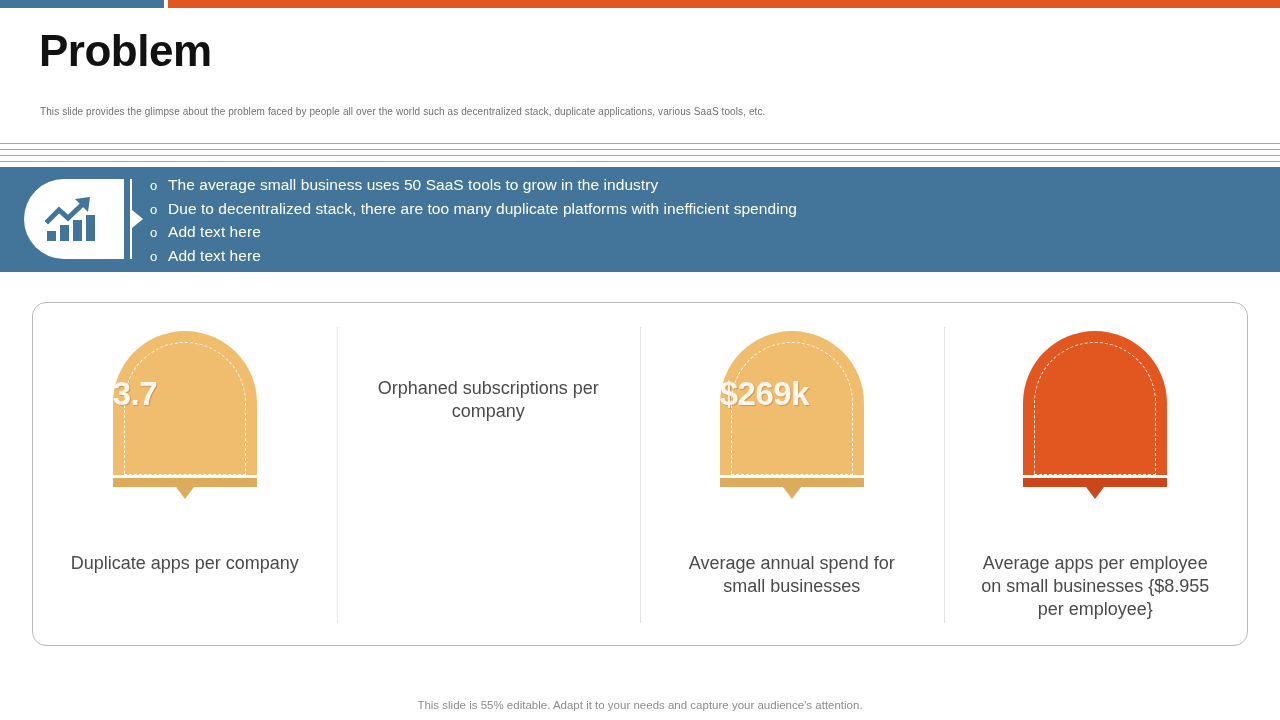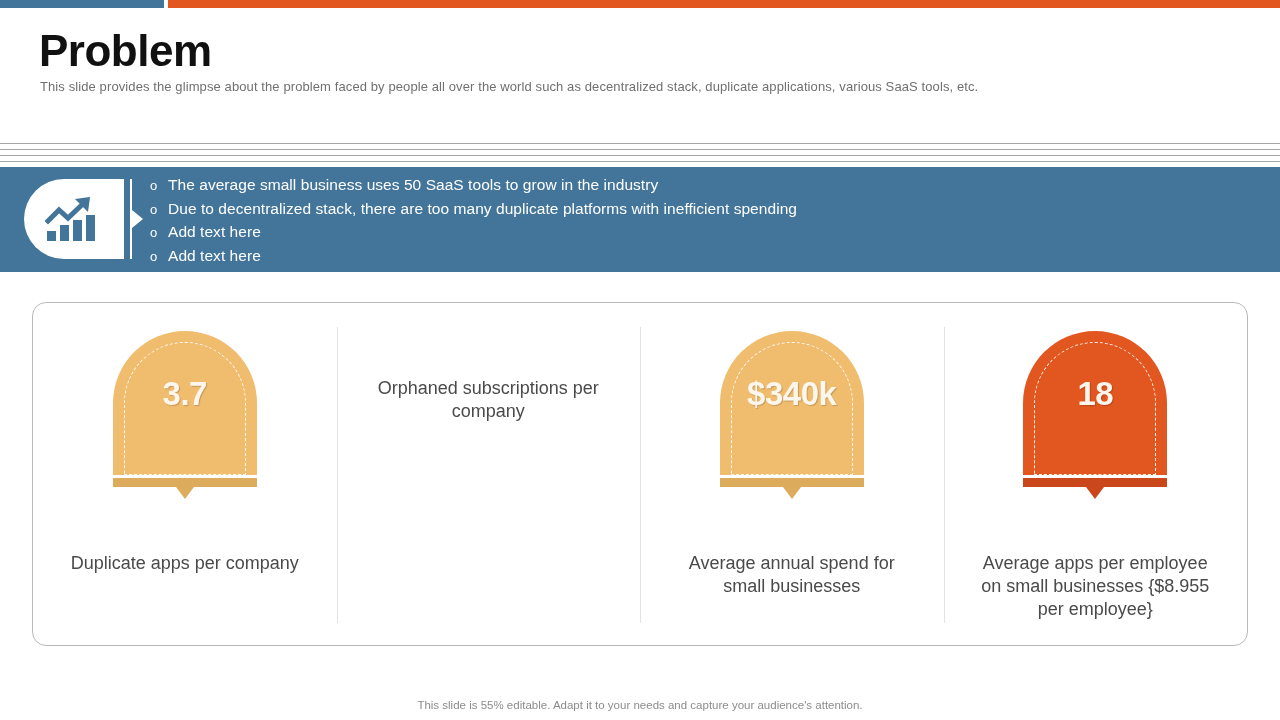--- a/index.html
+++ b/index.html
@@ -17,22 +17,22 @@
   .topbar-gap    { width:4px;  height:8px; background:#ffffff; }
   .topbar-orange { flex:1;     height:8px; background:#e2561f; }
 
   
   .page-title {
     position:absolute; left:39px; top:29px;
     font-size:44px; font-weight:bold; color:#111111;
     letter-spacing:-0.5px; line-height:1;
   }
   .page-subtitle {
-    position:absolute; left:40px; top:79px;
-    font-size:13px; color:#707070; letter-spacing:0.1px;
+    position:absolute; left:40px; top:106px;
+    font-size:10px; color:#707070; letter-spacing:0.1px;
     white-space:nowrap;
   }
 
   
   .rules { position:absolute; left:0; top:143px; width:1280px; }
   .rules .rule { width:1280px; height:1px; background:#a6a6a6; margin-bottom:5px; }
 
   
   .band {
     position:absolute; left:0; top:167px; width:1280px; height:105px;
@@ -93,21 +93,20 @@
   }
   .arch-dash {
     position:absolute; left:11px; top:11px;
     width:122px; height:133px;
     border:1px dashed rgba(255,255,255,0.92);
     border-bottom:1px dashed rgba(255,255,255,0.92);
     border-radius:61px 61px 0 0;
   }
   .arch-value {
     position:absolute; left:0; top:44px; width:144px;
-    text-align:center;
     color:#fdf6ec; font-size:33px; font-weight:bold;
     text-shadow:1px 1px 1px rgba(0,0,0,0.18);
     letter-spacing:-0.5px;
   }
   .arch-bar {
     position:absolute; left:0; top:147px;
     width:144px; height:9px;
   }
   .arch-tri {
     position:absolute; left:63px; top:156px;
@@ -201,33 +200,32 @@
 
     <div class="stat">
       <div class="stat-label">Orphaned subscriptions per company</div>
     </div>
 
     <div class="stat">
       <div class="arch-wrap">
         <div class="arch" style="background: rgb(240, 188, 110);">
           <div class="arch-dash"></div>
         </div>
-        <div class="arch-value">$340k</div>
+        <div class="arch-value">$269k</div>
         <div class="arch-bar" style="background: rgb(221, 171, 92);"></div>
         <div class="arch-tri" style="border-top-color: rgb(221, 171, 92);"></div>
       </div>
       <div class="stat-label">Average annual spend for small businesses</div>
     </div>
 
     <div class="stat">
       <div class="arch-wrap">
         <div class="arch" style="background: rgb(226, 86, 31);">
           <div class="arch-dash"></div>
         </div>
-        <div class="arch-value">18</div>
         <div class="arch-bar" style="background: rgb(201, 71, 26);"></div>
         <div class="arch-tri" style="border-top-color: rgb(201, 71, 26);"></div>
       </div>
       <div class="stat-label">Average apps per employee on small businesses {$8.955 per employee}</div>
     </div>
 
   </div>
 
   <div class="footer">This slide is 55% editable. Adapt it to your needs and capture your audience's attention.</div>
 

